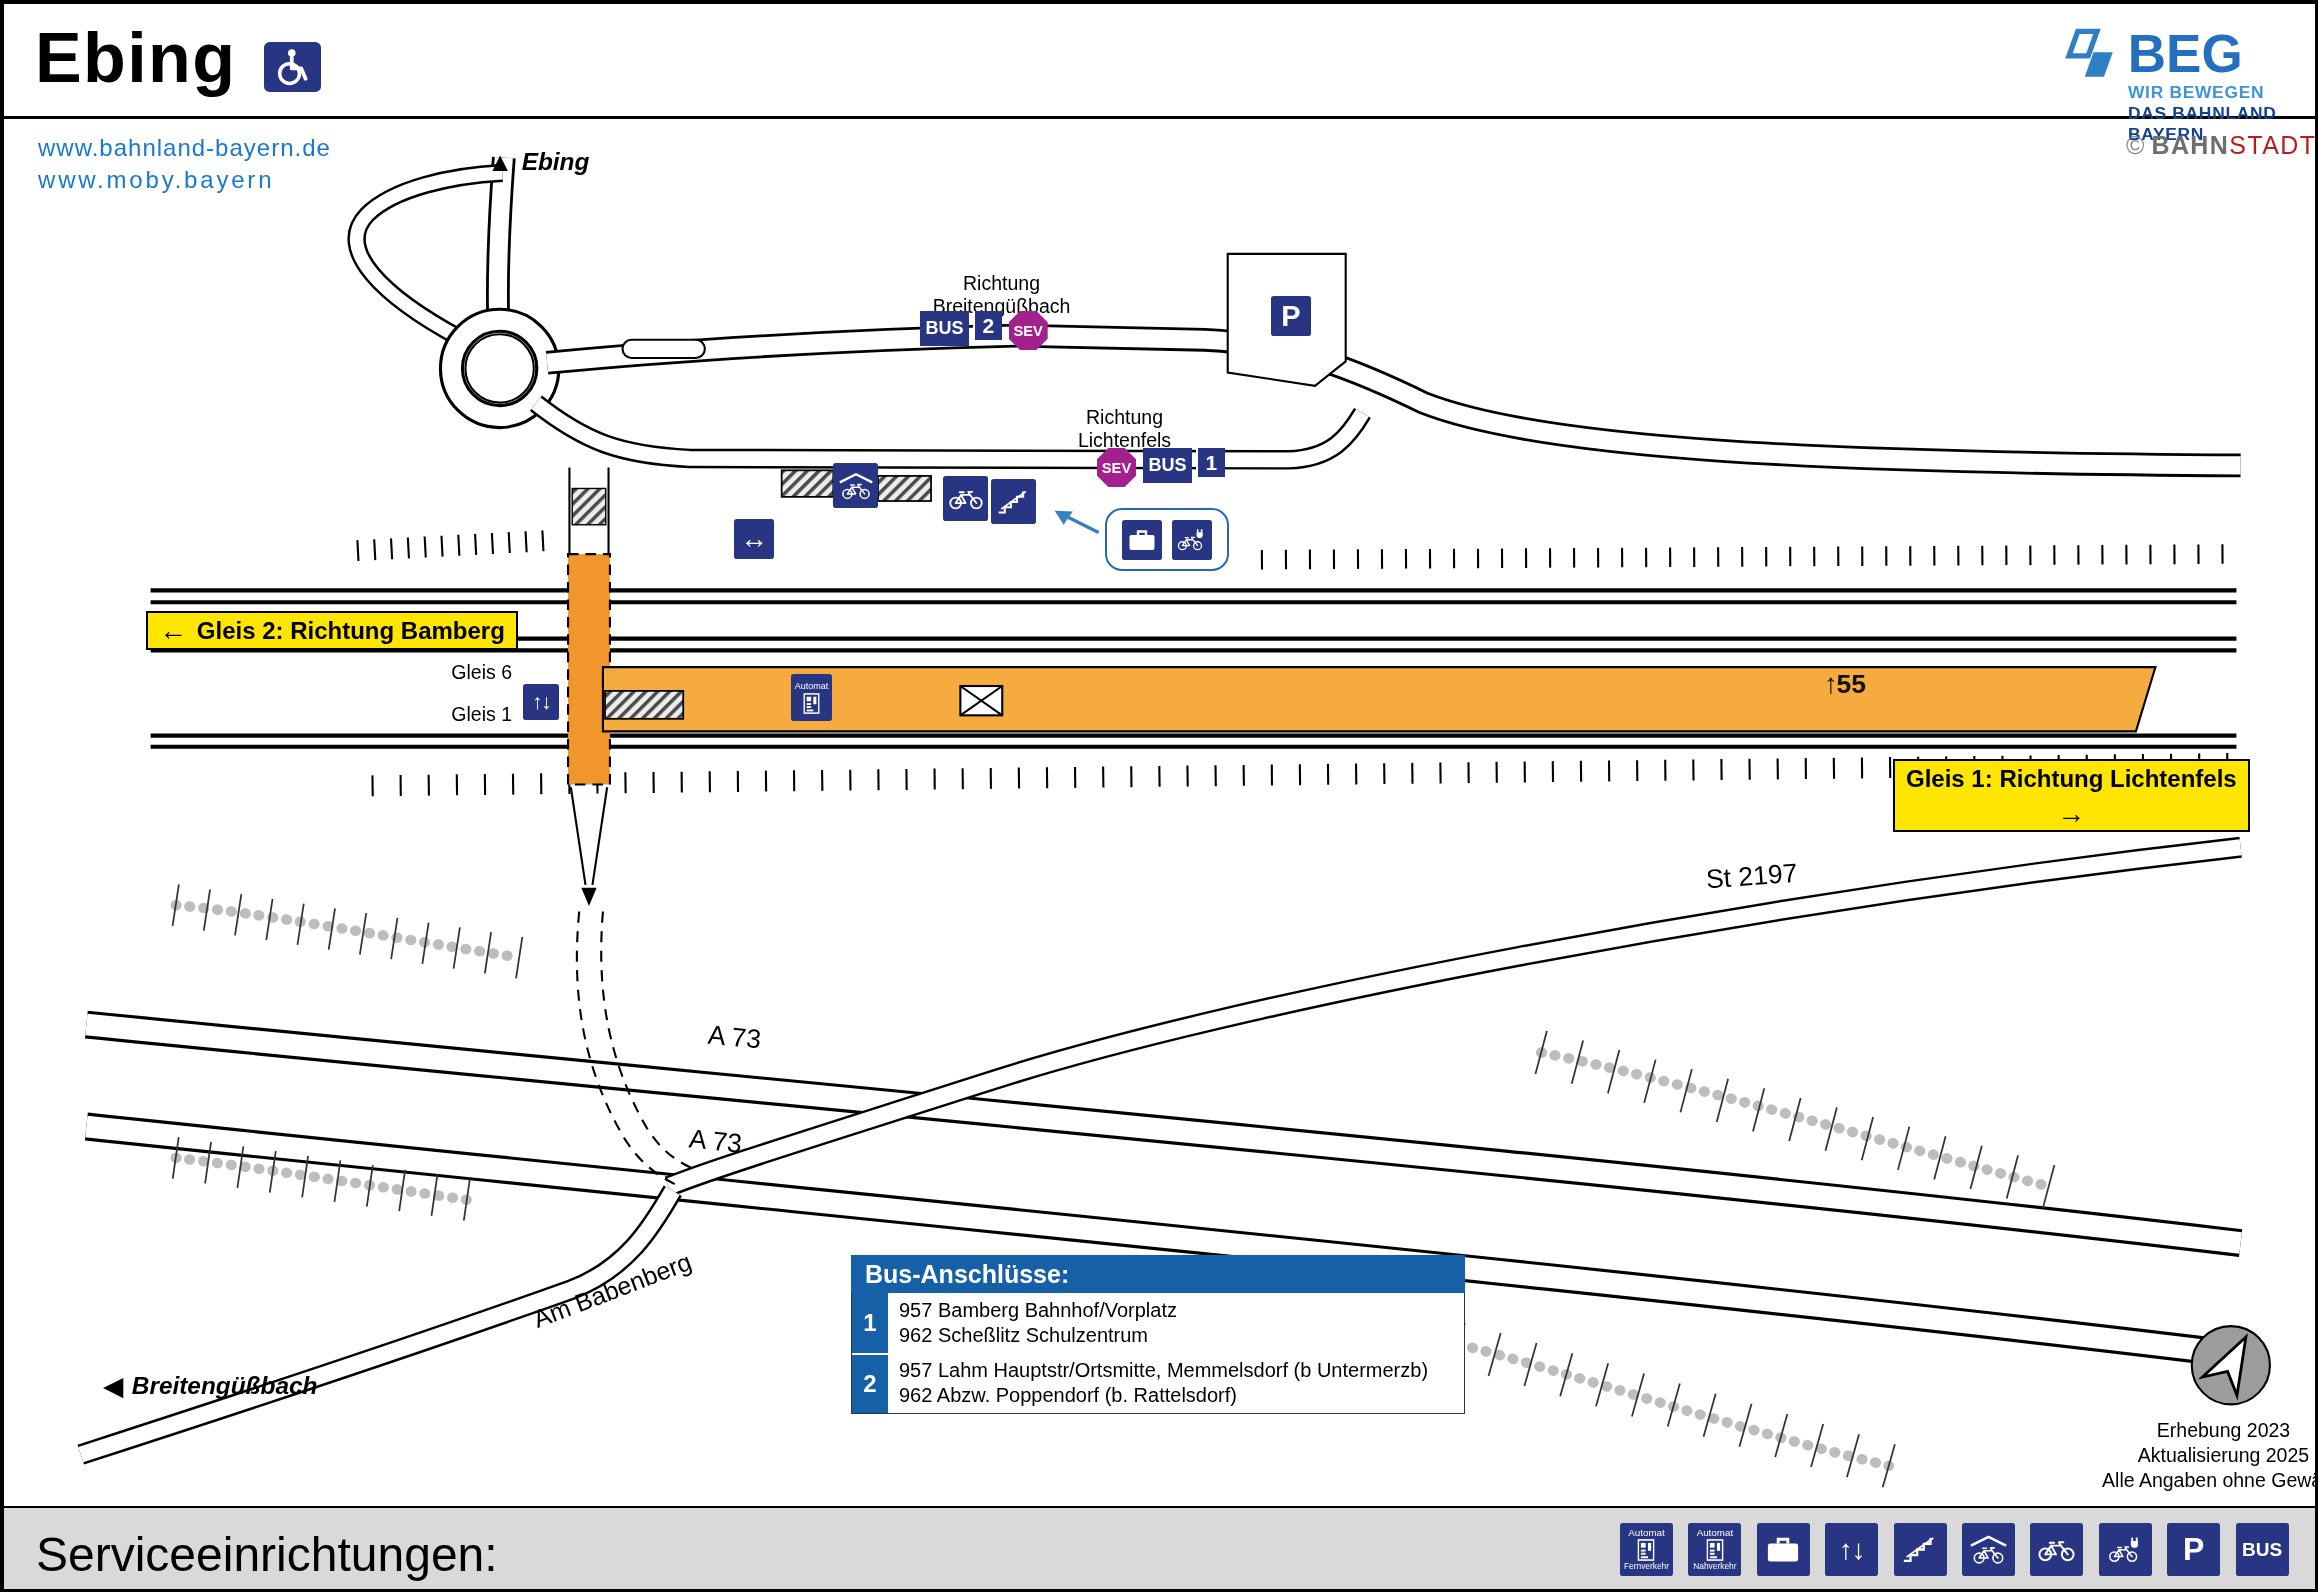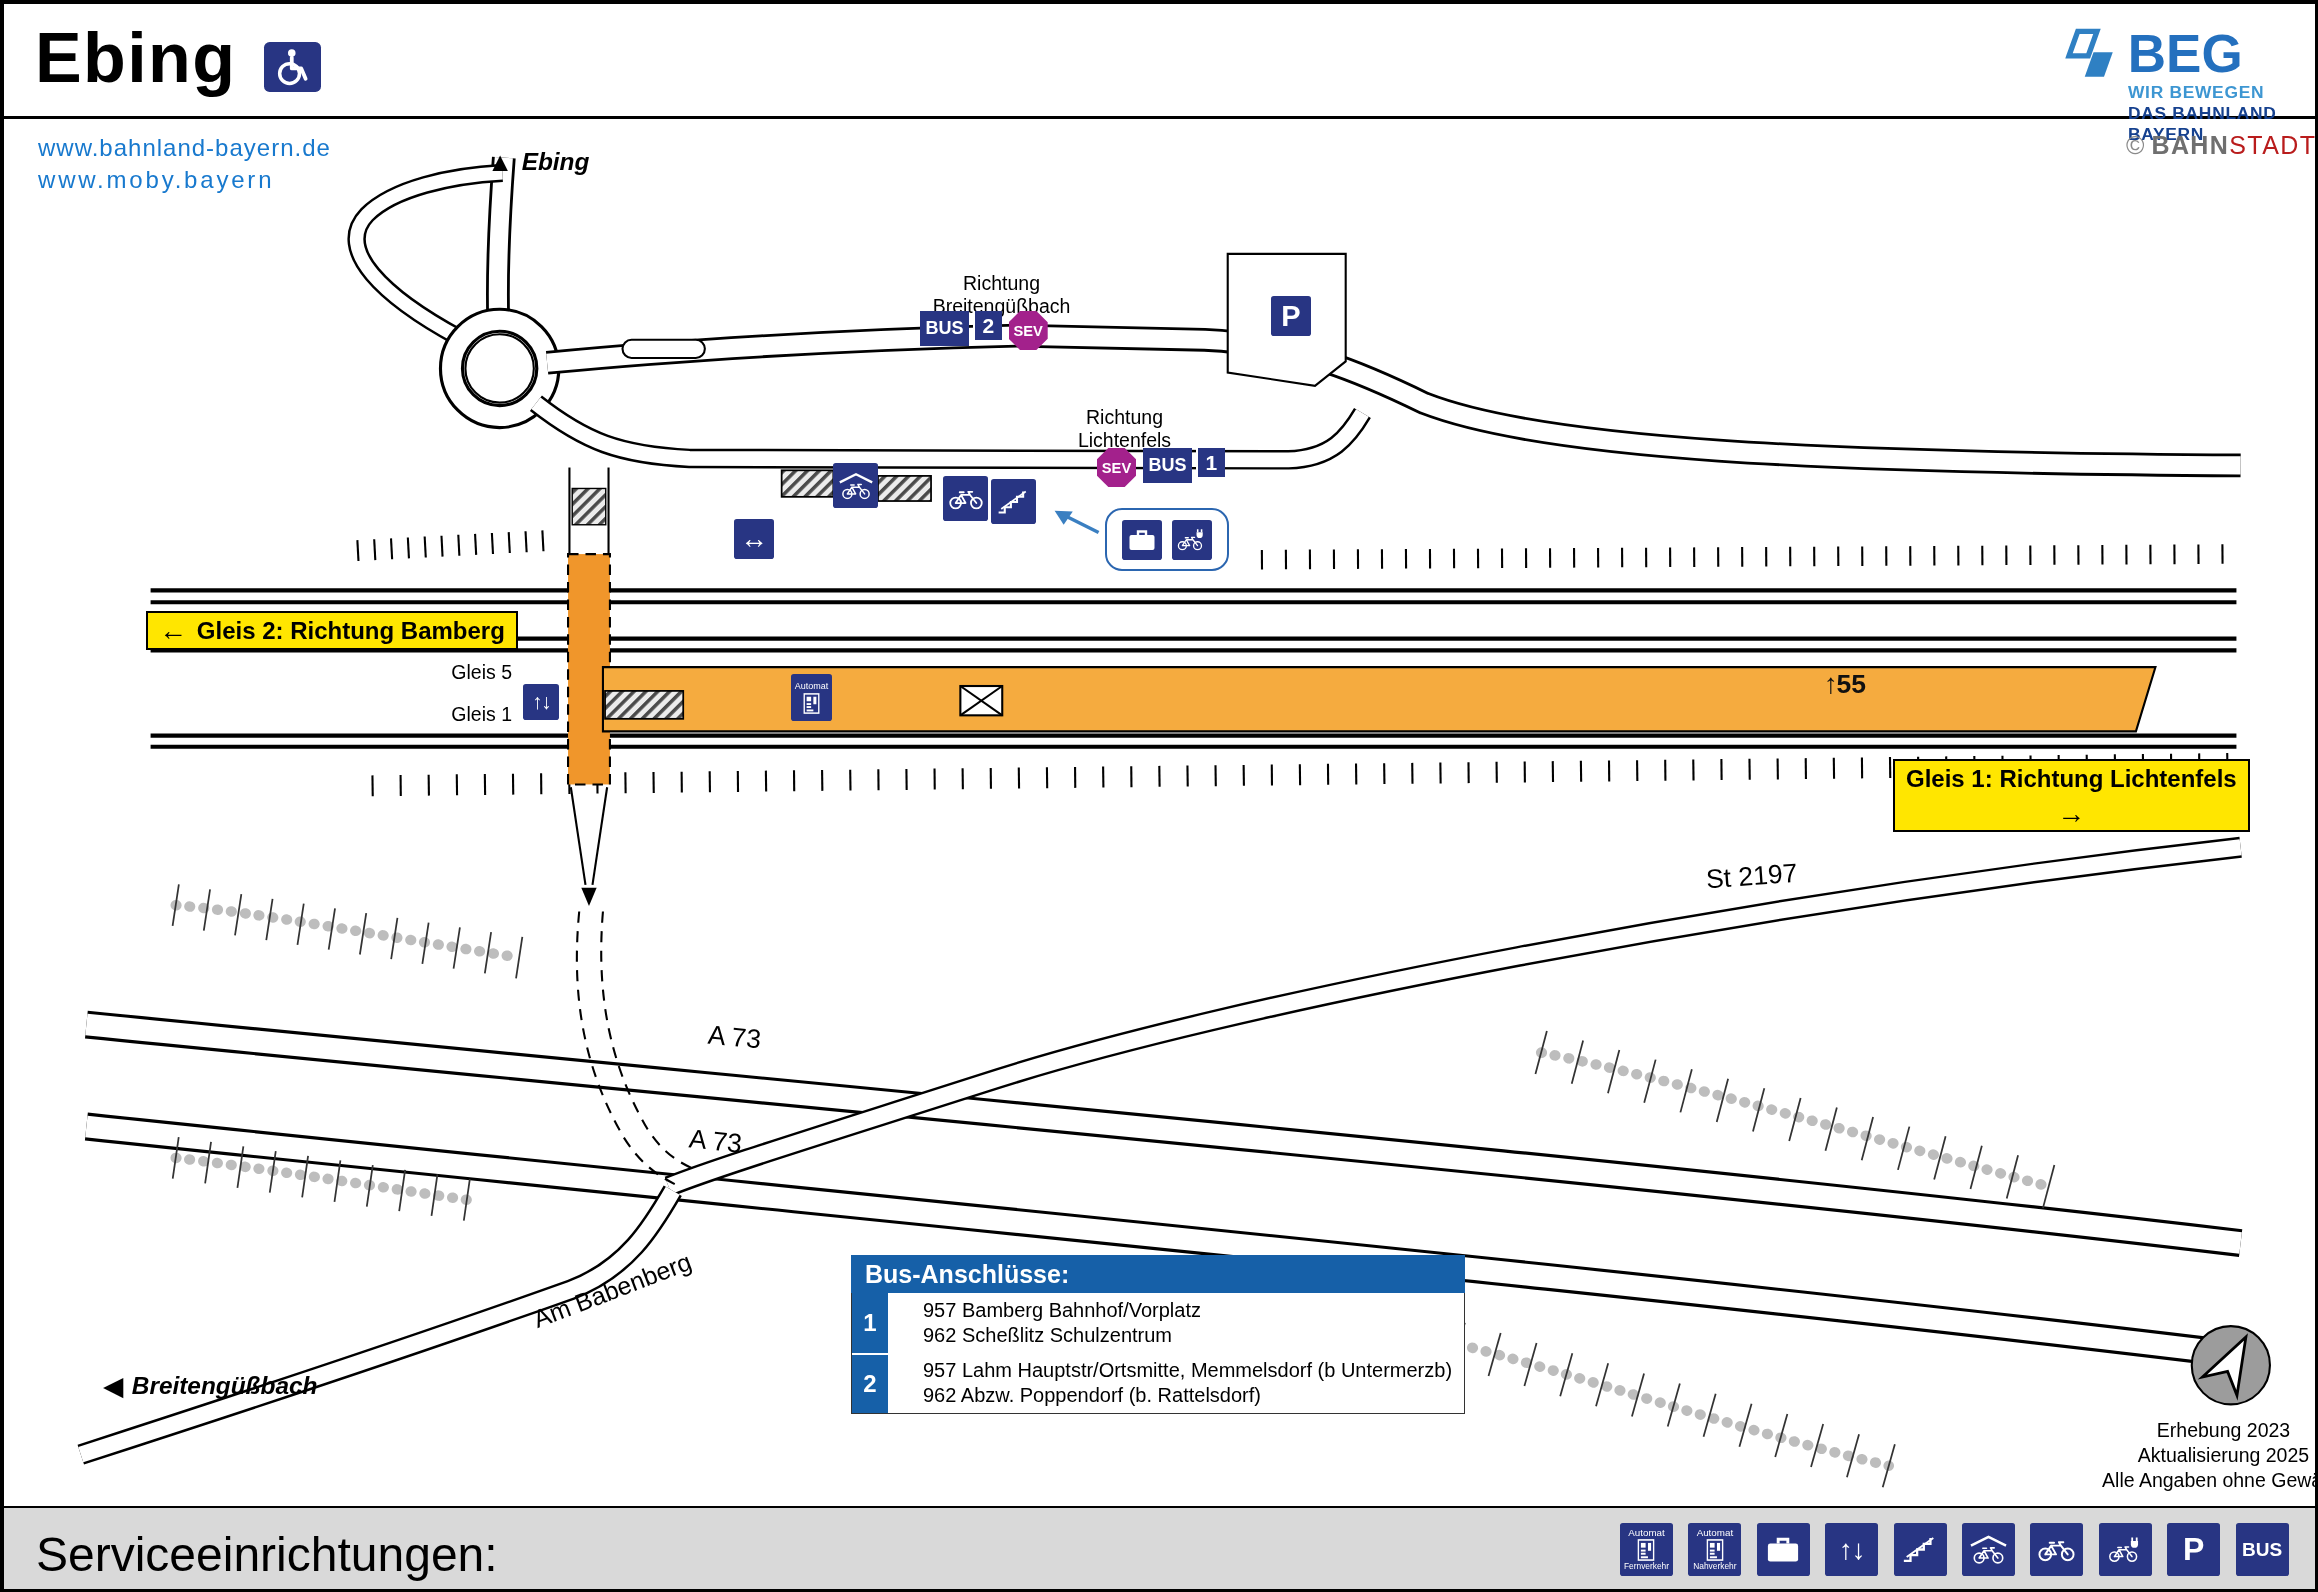--- a/index.html
+++ b/index.html
@@ -62,21 +62,21 @@
   .automat-map .tt{font-size:9px;line-height:9.8px;}
   
   .busbox{width:614px;z-index:3;}
   .busbox-header{background:var(--header-blue,#1660A8);color:#fff;font-size:25px;font-weight:bold;
                  height:38px;line-height:38px;padding-left:14px;}
   .busbox-body{background:#fff;border:1.4px solid #333;border-top:none;}
   .busrow{display:flex;align-items:stretch;}
   .busrow + .busrow .busnum{border-top:2.8px solid #fff;}
   .busnum{width:36px;background:var(--header-blue,#1660A8);color:#fff;font-size:24px;font-weight:bold;
           display:flex;align-items:center;justify-content:center;flex:0 0 36px;}
-  .buslines{padding:4.9px 11px;font-size:20px;line-height:25px;margin-left:24px;}
+  .buslines{padding:4.9px 11px;font-size:20px;line-height:25px;}
   .survey{width:321px;text-align:center;font-size:19.5px;line-height:25px;z-index:3;}
   
   .footerbar{left:0;right:0;top:1502px;bottom:0;background:#d9d9d9;border-top:2.8px solid #000;z-index:4;}
   .footer-title{left:32px;top:1523px;font-size:48px;z-index:5;}
   .ficons{top:1519px;right:26.5px;display:flex;gap:15.4px;z-index:5;}
   .fi{width:53px;height:53px;background:var(--icon-blue,#283583);color:#fff;display:flex;
       align-items:center;justify-content:center;border-radius:2.8px;flex:0 0 53px;}
   .fi.col{flex-direction:column;gap:0.7px;padding:2.8px 0;box-sizing:border-box;}
   .fi .tt{font-size:9.8px;line-height:10.5px;}
   .fi .bb{font-size:8.4px;line-height:9px;}
@@ -489,21 +489,21 @@
 
   <div class="abs ov ysign" style="left:142px;top:607px;">
     <span class="ar">←</span>
     <span>Gleis 2: Richtung Bamberg</span>
   </div>
   <div class="abs ov ysign" style="left:1889px;top:755px;flex-direction:column;">
     <span>Gleis 1: Richtung Lichtenfels</span>
     <span class="ar">→</span>
   </div>
 
-  <div class="abs ov tracklbl" style="left:391px;top:657px;">Gleis 5</div>
+  <div class="abs ov tracklbl" style="left:391px;top:657px;">Gleis 6</div>
   <div class="abs ov tracklbl" style="left:391px;top:699px;">Gleis 1</div>
 
   <div class="abs ov sq" style="left:519px;top:680px;width:36px;height:36px;font-size:21px;font-weight:bold;letter-spacing:-1.4px;">↑↓</div>
 
   <div class="abs ov sq automat-map" style="left:787px;top:670px;width:38px;height:43px;">
     <span class="tt">Automat</span>
     <svg viewBox="0 0 22 28" width="17" height="21">
         <use href="#i-machine" width="22" height="28"></use>
       </svg>
   </div>

